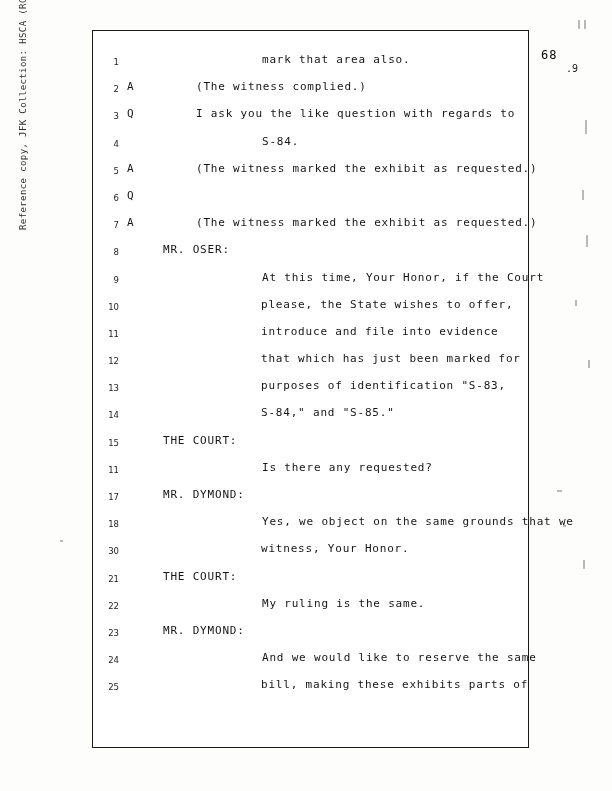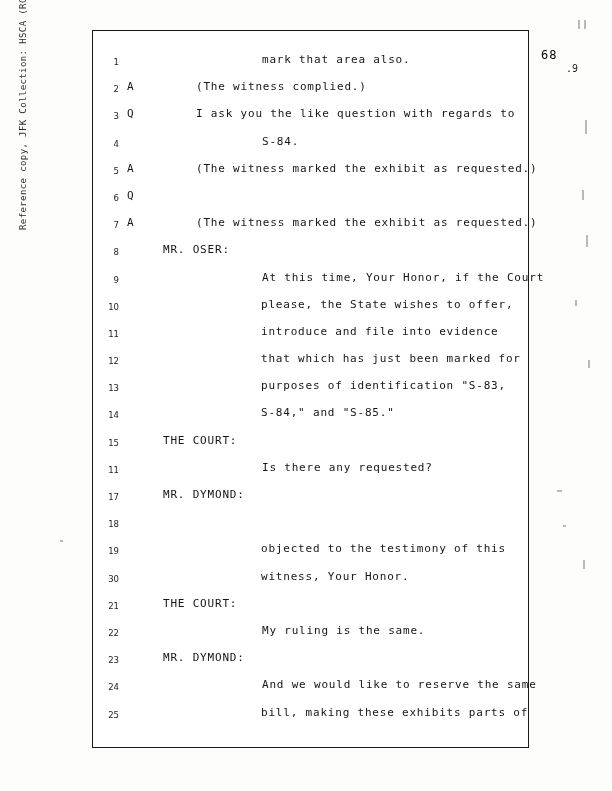--- a/index.html
+++ b/index.html
@@ -200,24 +200,21 @@
         <div class="line-row">
           <span class="line-num">11</span>
           <span class="text indent-2">Is there any requested?</span>
         </div>
         <div class="line-row">
           <span class="line-num">17</span>
           <span class="text indent-0">MR. DYMOND:</span>
         </div>
         <div class="line-row">
           <span class="line-num">18</span>
-        </div>
-        <div class="line-row">
-          <span class="line-num">19</span>
-          <span class="text indent-3">objected to the testimony of this</span>
+          <span class="text indent-2">Yes, we object on the same grounds that we</span>
         </div>
         <div class="line-row">
           <span class="line-num">30</span>
           <span class="text indent-3">witness, Your Honor.</span>
         </div>
         <div class="line-row">
           <span class="line-num">21</span>
           <span class="text indent-0">THE COURT:</span>
         </div>
         <div class="line-row">

